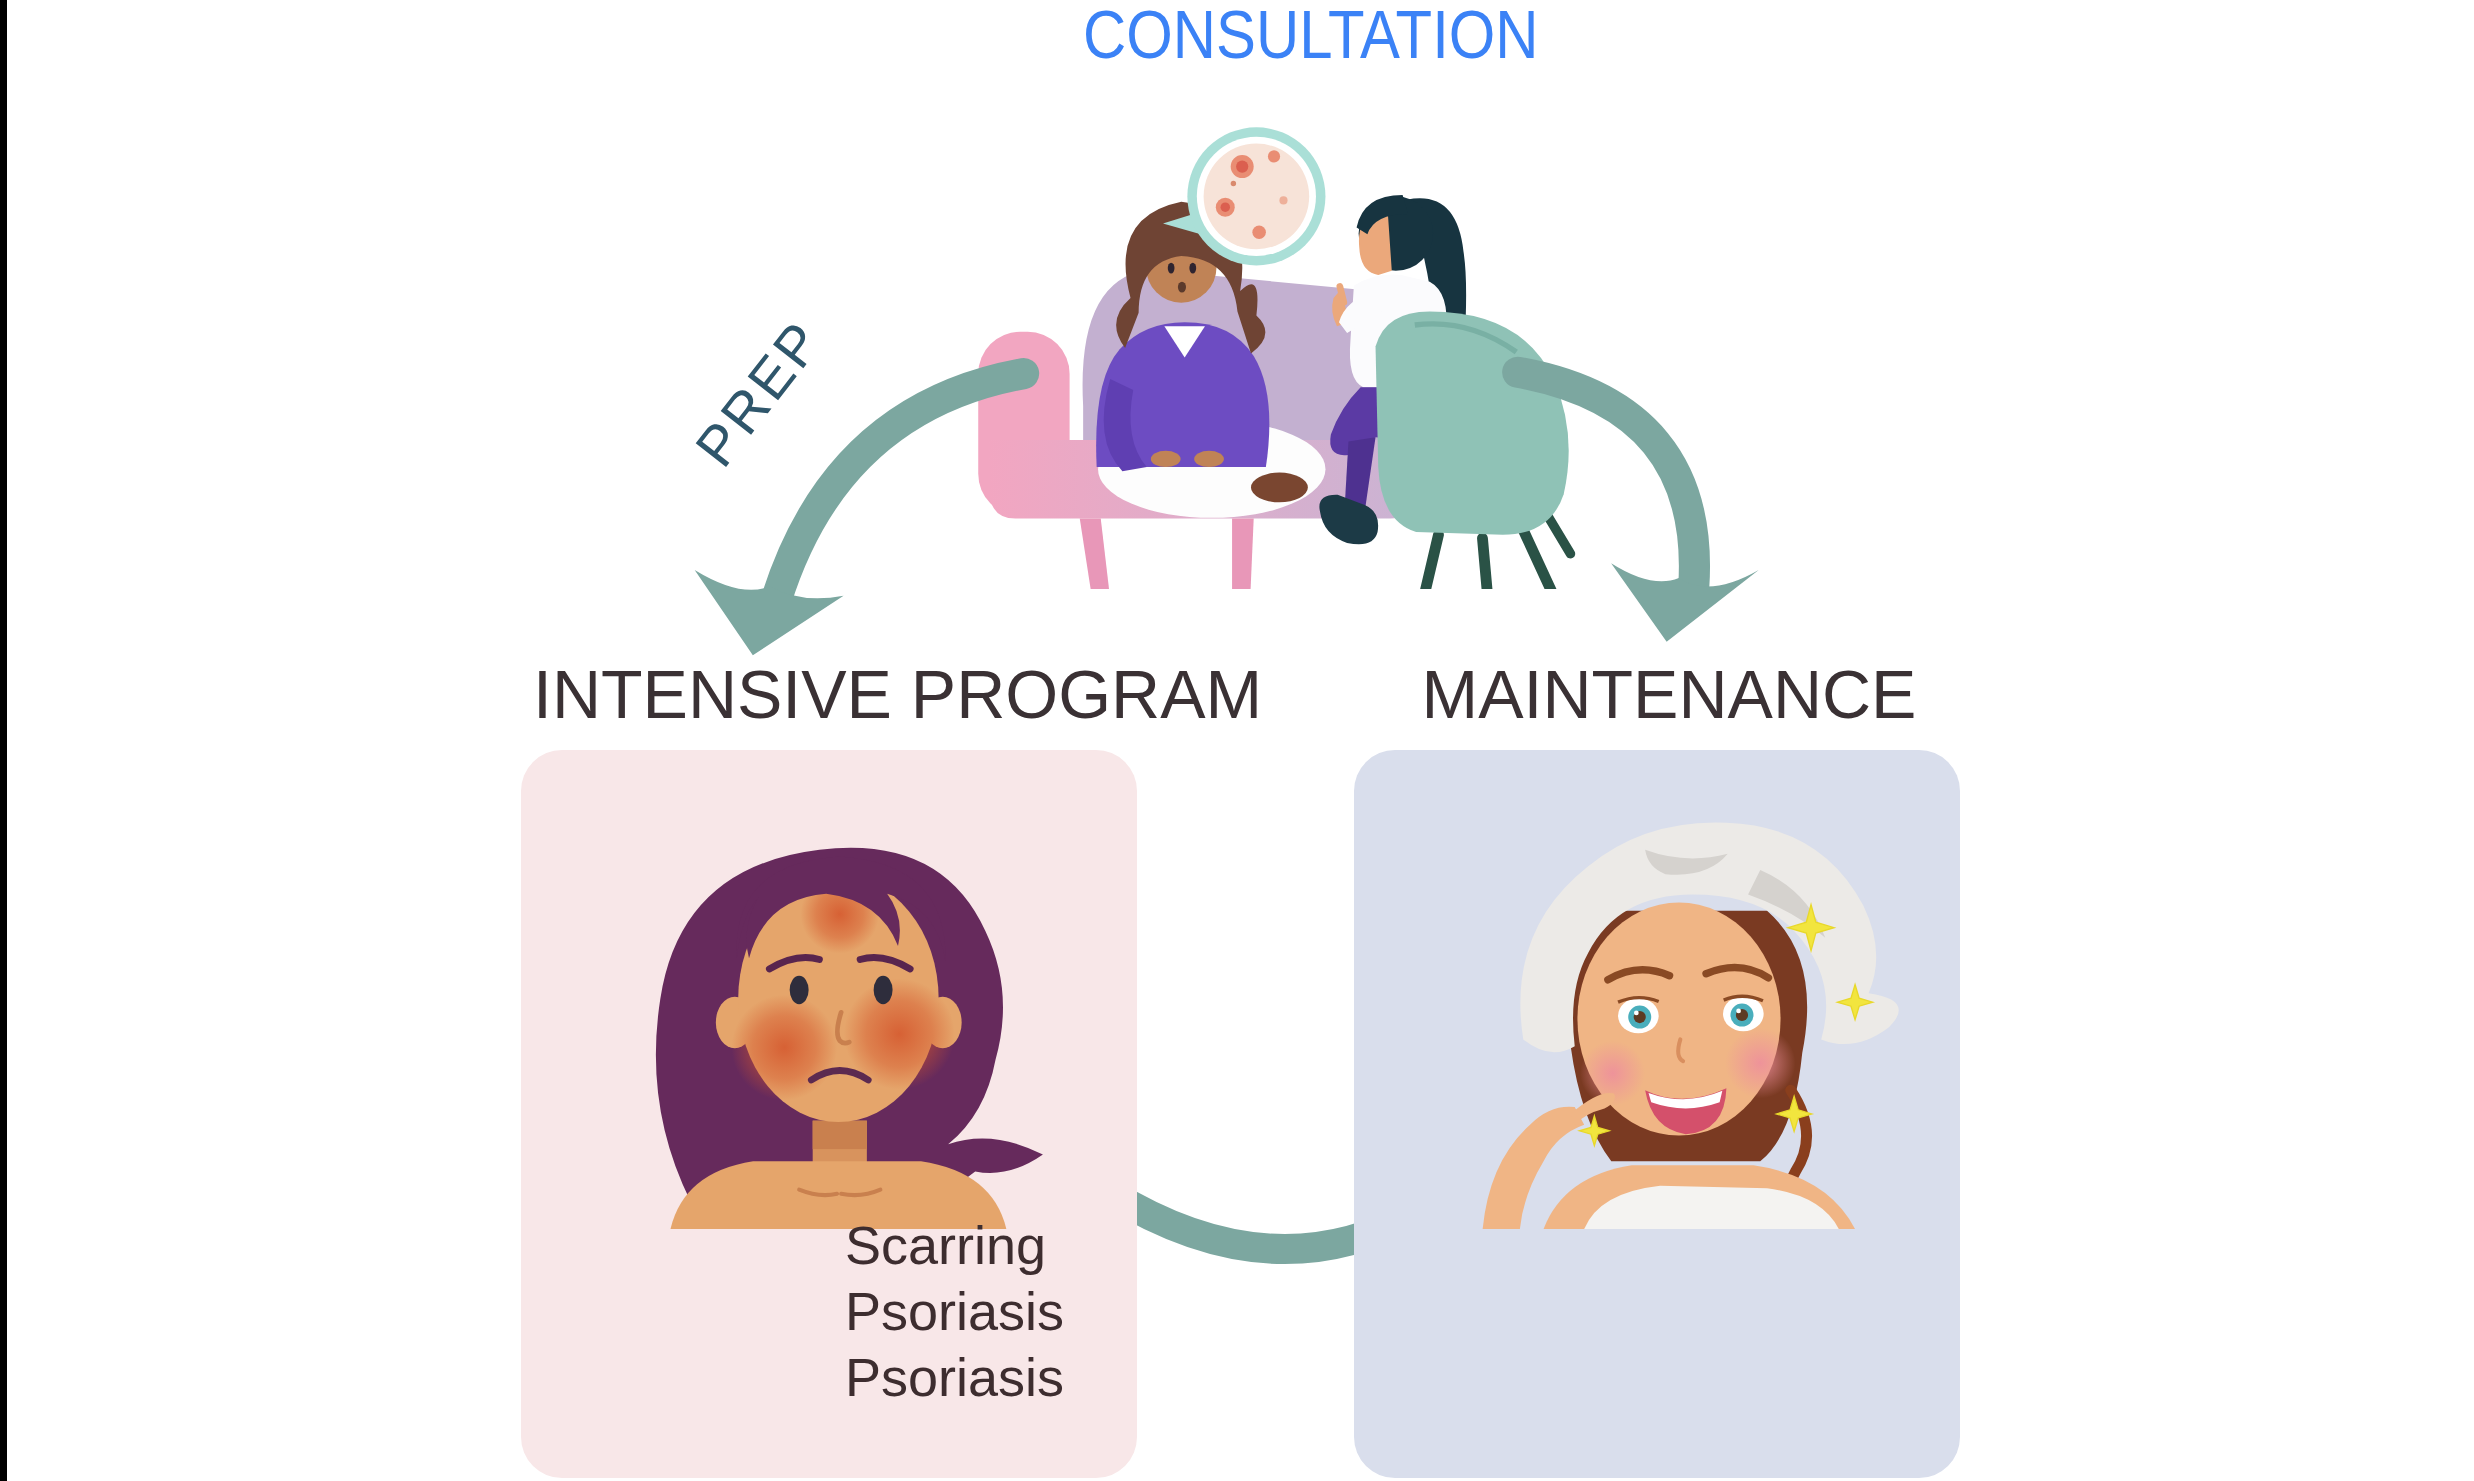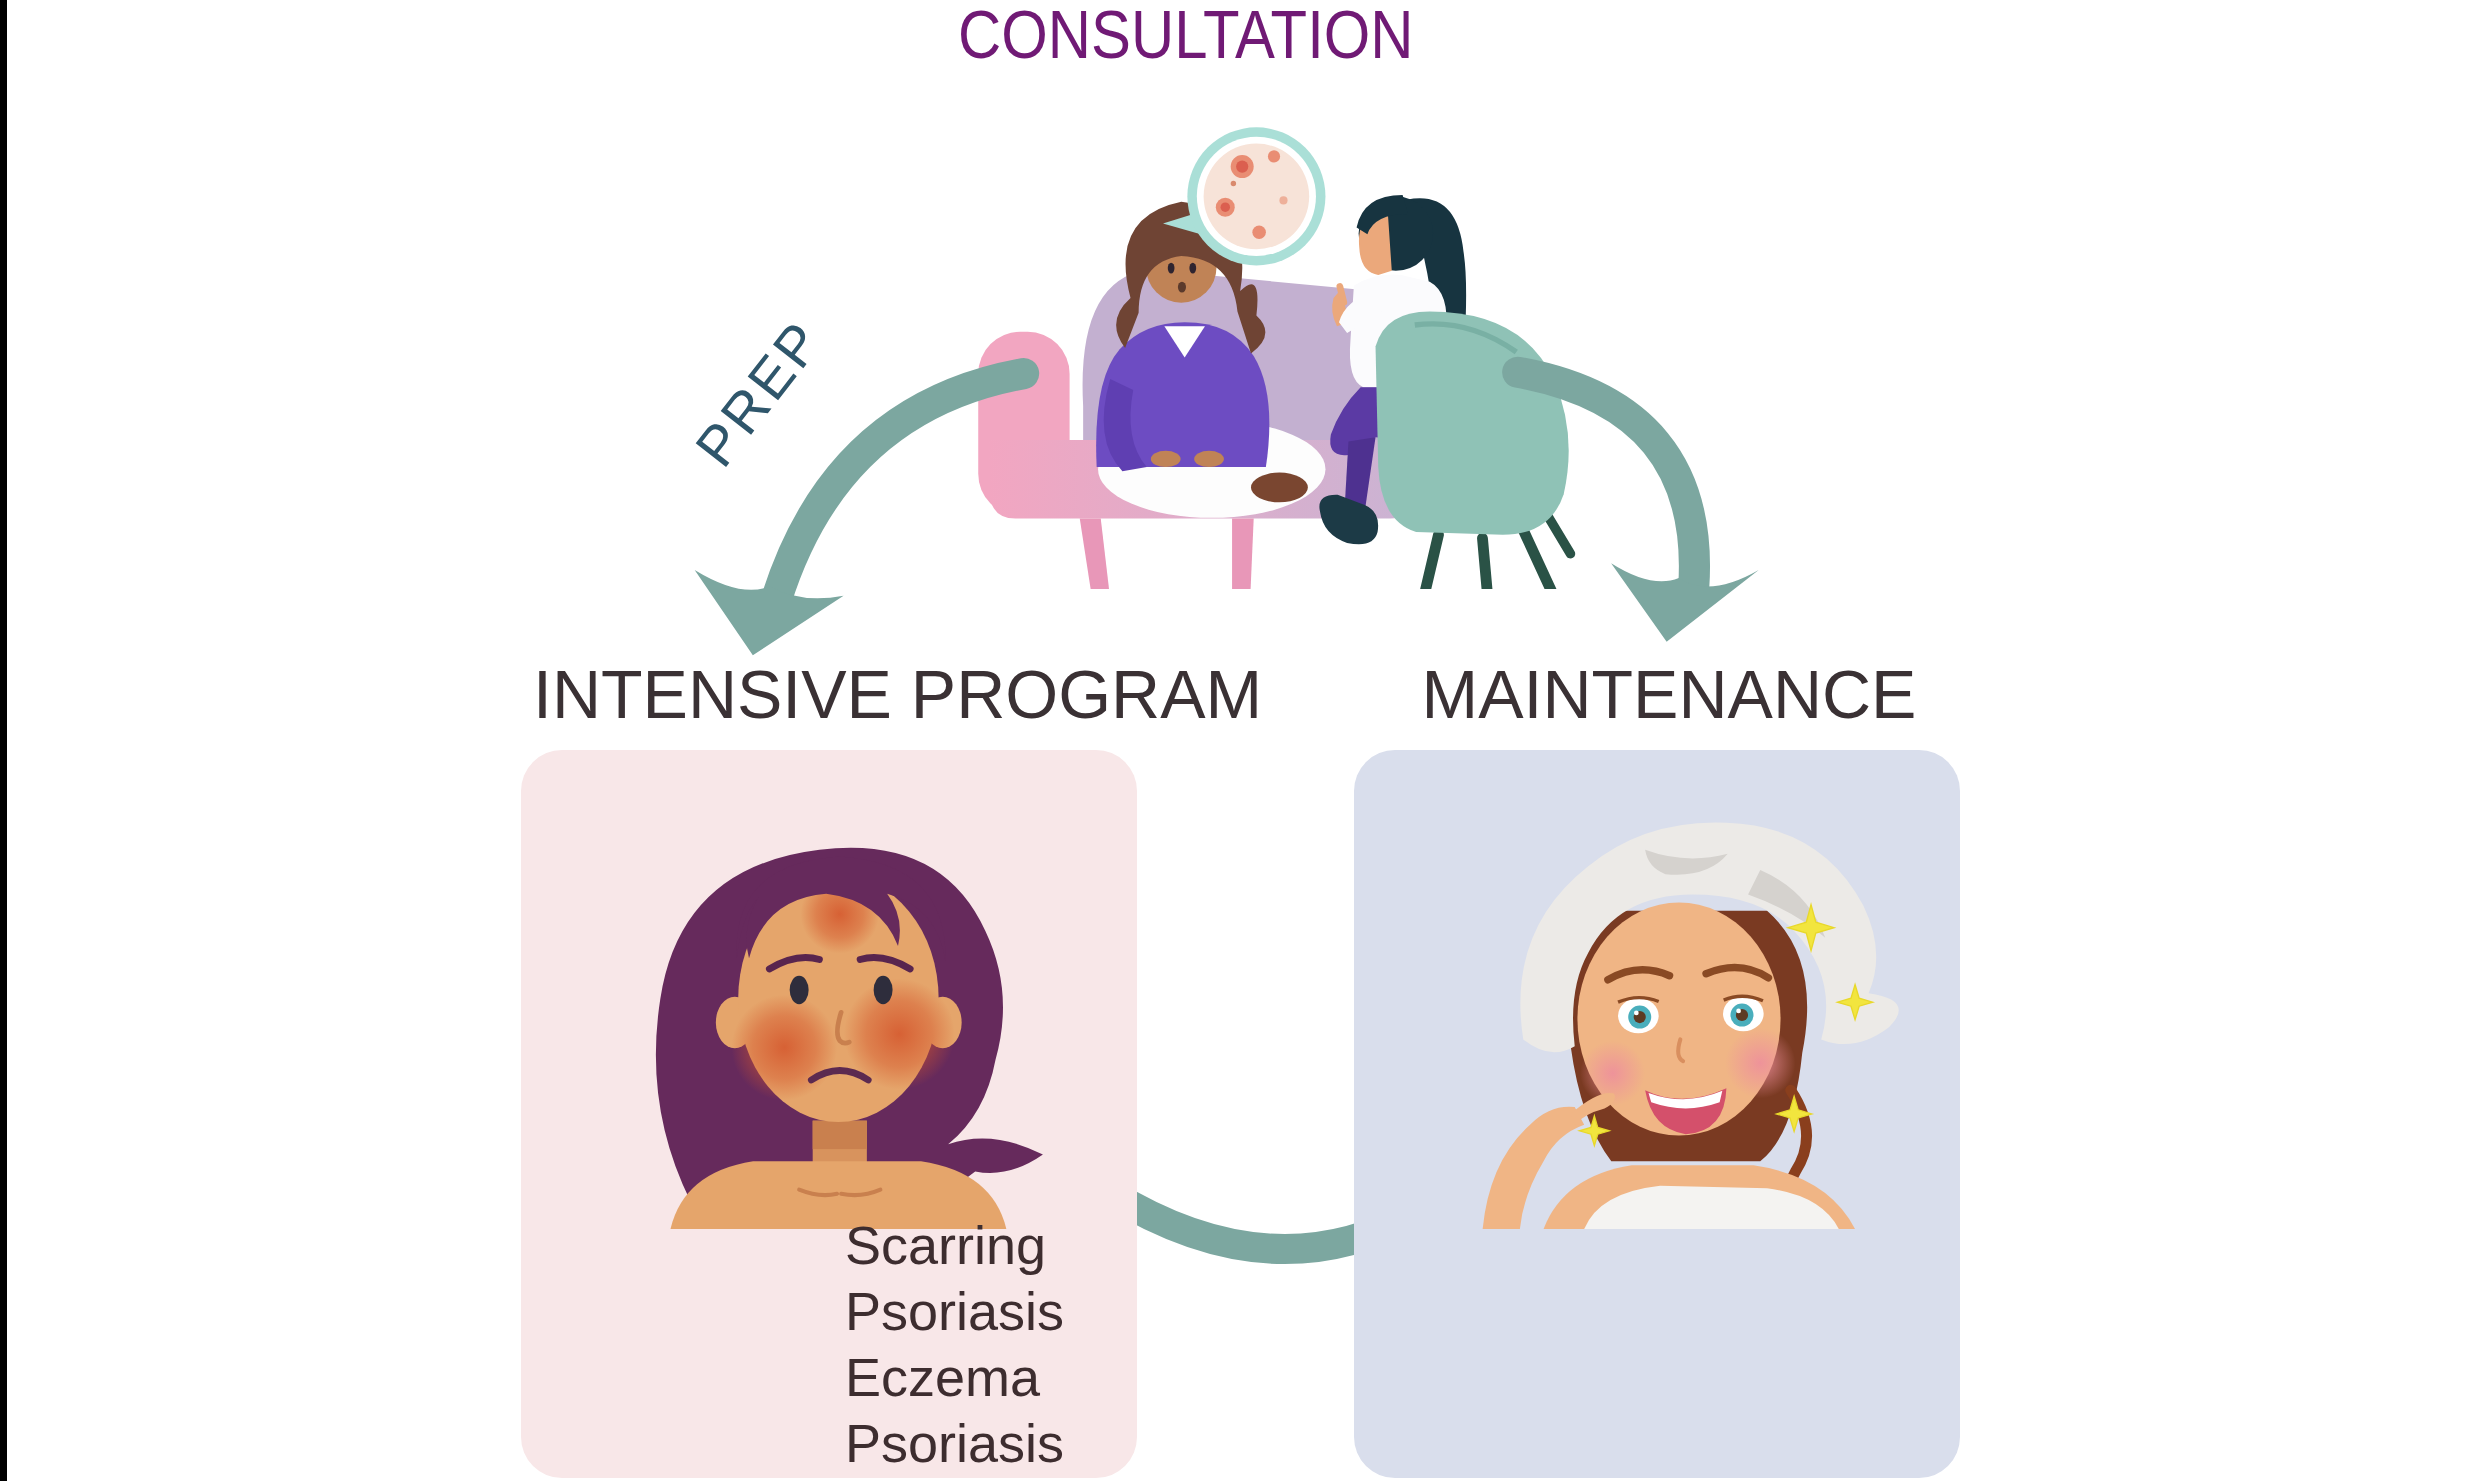--- a/index.html
+++ b/index.html
@@ -1,20 +1,20 @@
 <!DOCTYPE html>
 <html style="font-size:10.8px"><head>
 <meta charset="utf-8">
 <style>
   html,body{margin:0;padding:0;background:#ffffff;}
   body{font-family:"Liberation Sans",sans-serif;}
   .canvas{position:relative;width:2475px;height:1481px;background:#ffffff;overflow:hidden;}
   .edge-bar{position:absolute;left:0;top:0;width:6.8px;height:1481px;background:#000000;}
-  .big-title{position:absolute;top:0px;font-size:68px;line-height:1.0;color:#701a75;
-             text-align:left;font-weight:400;white-space:nowrap;text-decoration:underline;}
+  .big-title{position:absolute;top:0px;font-size:68px;line-height:1.0;color:#3b82f6;
+             text-align:right;font-weight:400;white-space:nowrap;text-decoration:underline;}
   .big-title .squeeze{display:inline-block;transform:scaleX(0.88);transform-origin:center;}
   .title-consultation{left:927px;width:643px;}
   .section-title{position:absolute;top:660px;font-size:68px;line-height:1.0;color:#3a3134;
                  text-align:center;font-weight:400;white-space:nowrap;margin-left:12px;}
   .title-intensive{left:521px;width:616px;}
   .title-maintenance{left:1354px;width:606px;}
   .prep-label{position:absolute;left:759px;top:393px;transform:translate(-50%,-50%) rotate(-52deg);
               font-size:56px;letter-spacing:3.4px;color:#2f566b;font-weight:400;}
   .box{position:absolute;top:750px;height:728px;border-radius:41px;}
   .box-intensive{left:521px;width:616px;background:#f8e7e8;}
@@ -204,19 +204,18 @@
       <path d="M545,221 L552,247 L579,255 L552,263 L545,289 L538,263 L511,255 L538,247 Z"></path>
       <path d="M610,339 L616,359 L636,365 L616,371 L610,391 L604,371 L584,365 L604,359 Z"></path>
       <path d="M520,504 L526,524 L546,530 L526,536 L520,556 L514,536 L494,530 L514,524 Z"></path>
       <path d="M225,533 L230,550 L247,555 L230,560 L225,577 L220,560 L203,555 L220,550 Z"></path>
     </g>
   </svg>
 
   <div class="conditions col-right">
     <div>Scarring</div>
     <div>Psoriasis</div>
-    <div>Eczema</div>
     <div>Psoriasis</div>
   </div>
 
 
 </div>
 
 
 </body></html>

